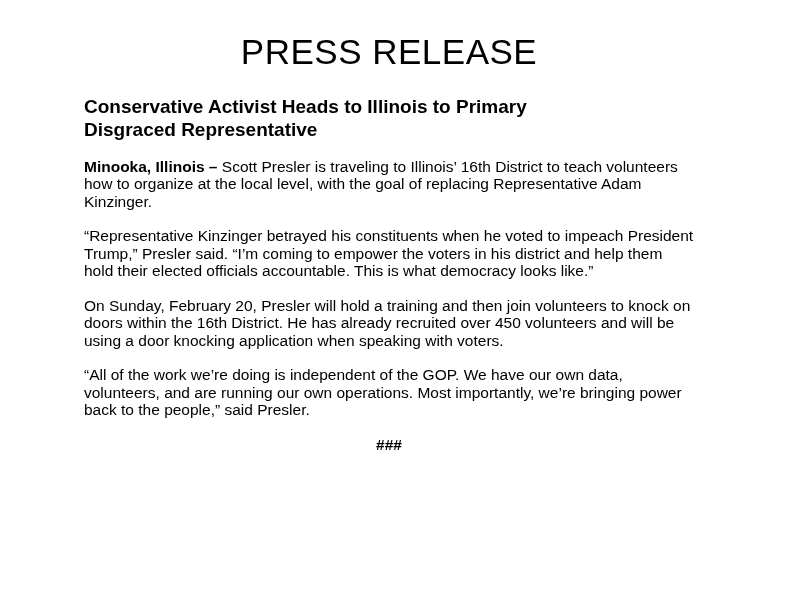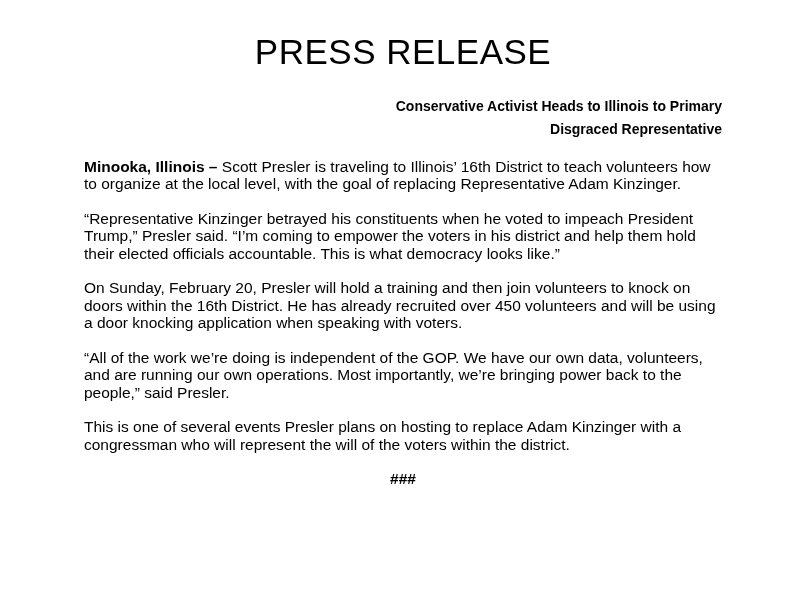--- a/index.html
+++ b/index.html
@@ -6,44 +6,44 @@
   body {
     width: 788px; height: 599px;
     background: #ffffff;
     color: #000000;
     font-family: "Liberation Sans", sans-serif;
     overflow: hidden;
   }
   .page {
     box-sizing: border-box;
     width: 788px; height: 427px;
-    padding: 30px 66px 0 84px;
+    padding: 30px 94px 0 84px;
   }
   .title {
     margin: 0;
     font-size: 35px;
     font-weight: normal;
     text-align: center;
     line-height: 1.25;
     letter-spacing: 0.5px;
   }
   .meta {
     margin-top: 28px;
     display: flex;
     justify-content: space-between;
     font-size: 15.5px;
     line-height: 18px;
   }
   .meta-right { width: 196px; text-align: left; }
   .bold { font-weight: bold; }
   .headline {
     margin: 21px 0 13px 0;
-    font-size: 14px;
+    font-size: 19px;
     font-weight: bold;
-    text-align: right;
+    text-align: left;
     line-height: 23px;
   }
   .body-text { margin-top: 17px; font-size: 15.5px; line-height: 17.5px; }
   .para { margin: 16px 0 17px 0; }
   .lead { font-weight: bold; }
   .end-mark {
     text-align: center;
     font-weight: bold;
     font-size: 15.5px;
     margin-top: 0;
@@ -64,18 +64,17 @@
 
   <div class="body-text">
     <p class="para"><span class="lead">Minooka, Illinois – </span><span>Scott Presler is traveling to Illinois’ 16th District to teach volunteers how to organize at the local level, with the goal of replacing Representative Adam Kinzinger.</span></p>
 
     <p class="para"><span class="lead"></span><span>“Representative Kinzinger betrayed his constituents when he voted to impeach President Trump,” Presler said. “I’m coming to empower the voters in his district and help them hold their elected officials accountable. This is what democracy looks like.”</span></p>
 
     <p class="para"><span class="lead"></span><span>On Sunday, February 20, Presler will hold a training and then join volunteers to knock on doors within the 16th District. He has already recruited over 450 volunteers and will be using a door knocking application when speaking with voters.</span></p>
 
     <p class="para"><span class="lead"></span><span>“All of the work we’re doing is independent of the GOP. We have our own data, volunteers, and are running our own operations. Most importantly, we’re bringing power back to the people,” said Presler.</span></p>
 
-    <p class="para"><span class="lead"></span><span>This is one of several events Presler plans on hosting to replace Adam Kinzinger with a congressman who will represent the will of the voters within the district.</span></p>
   </div>
 
   <div class="end-mark">###</div>
 
 </div>
 
 </body></html>

